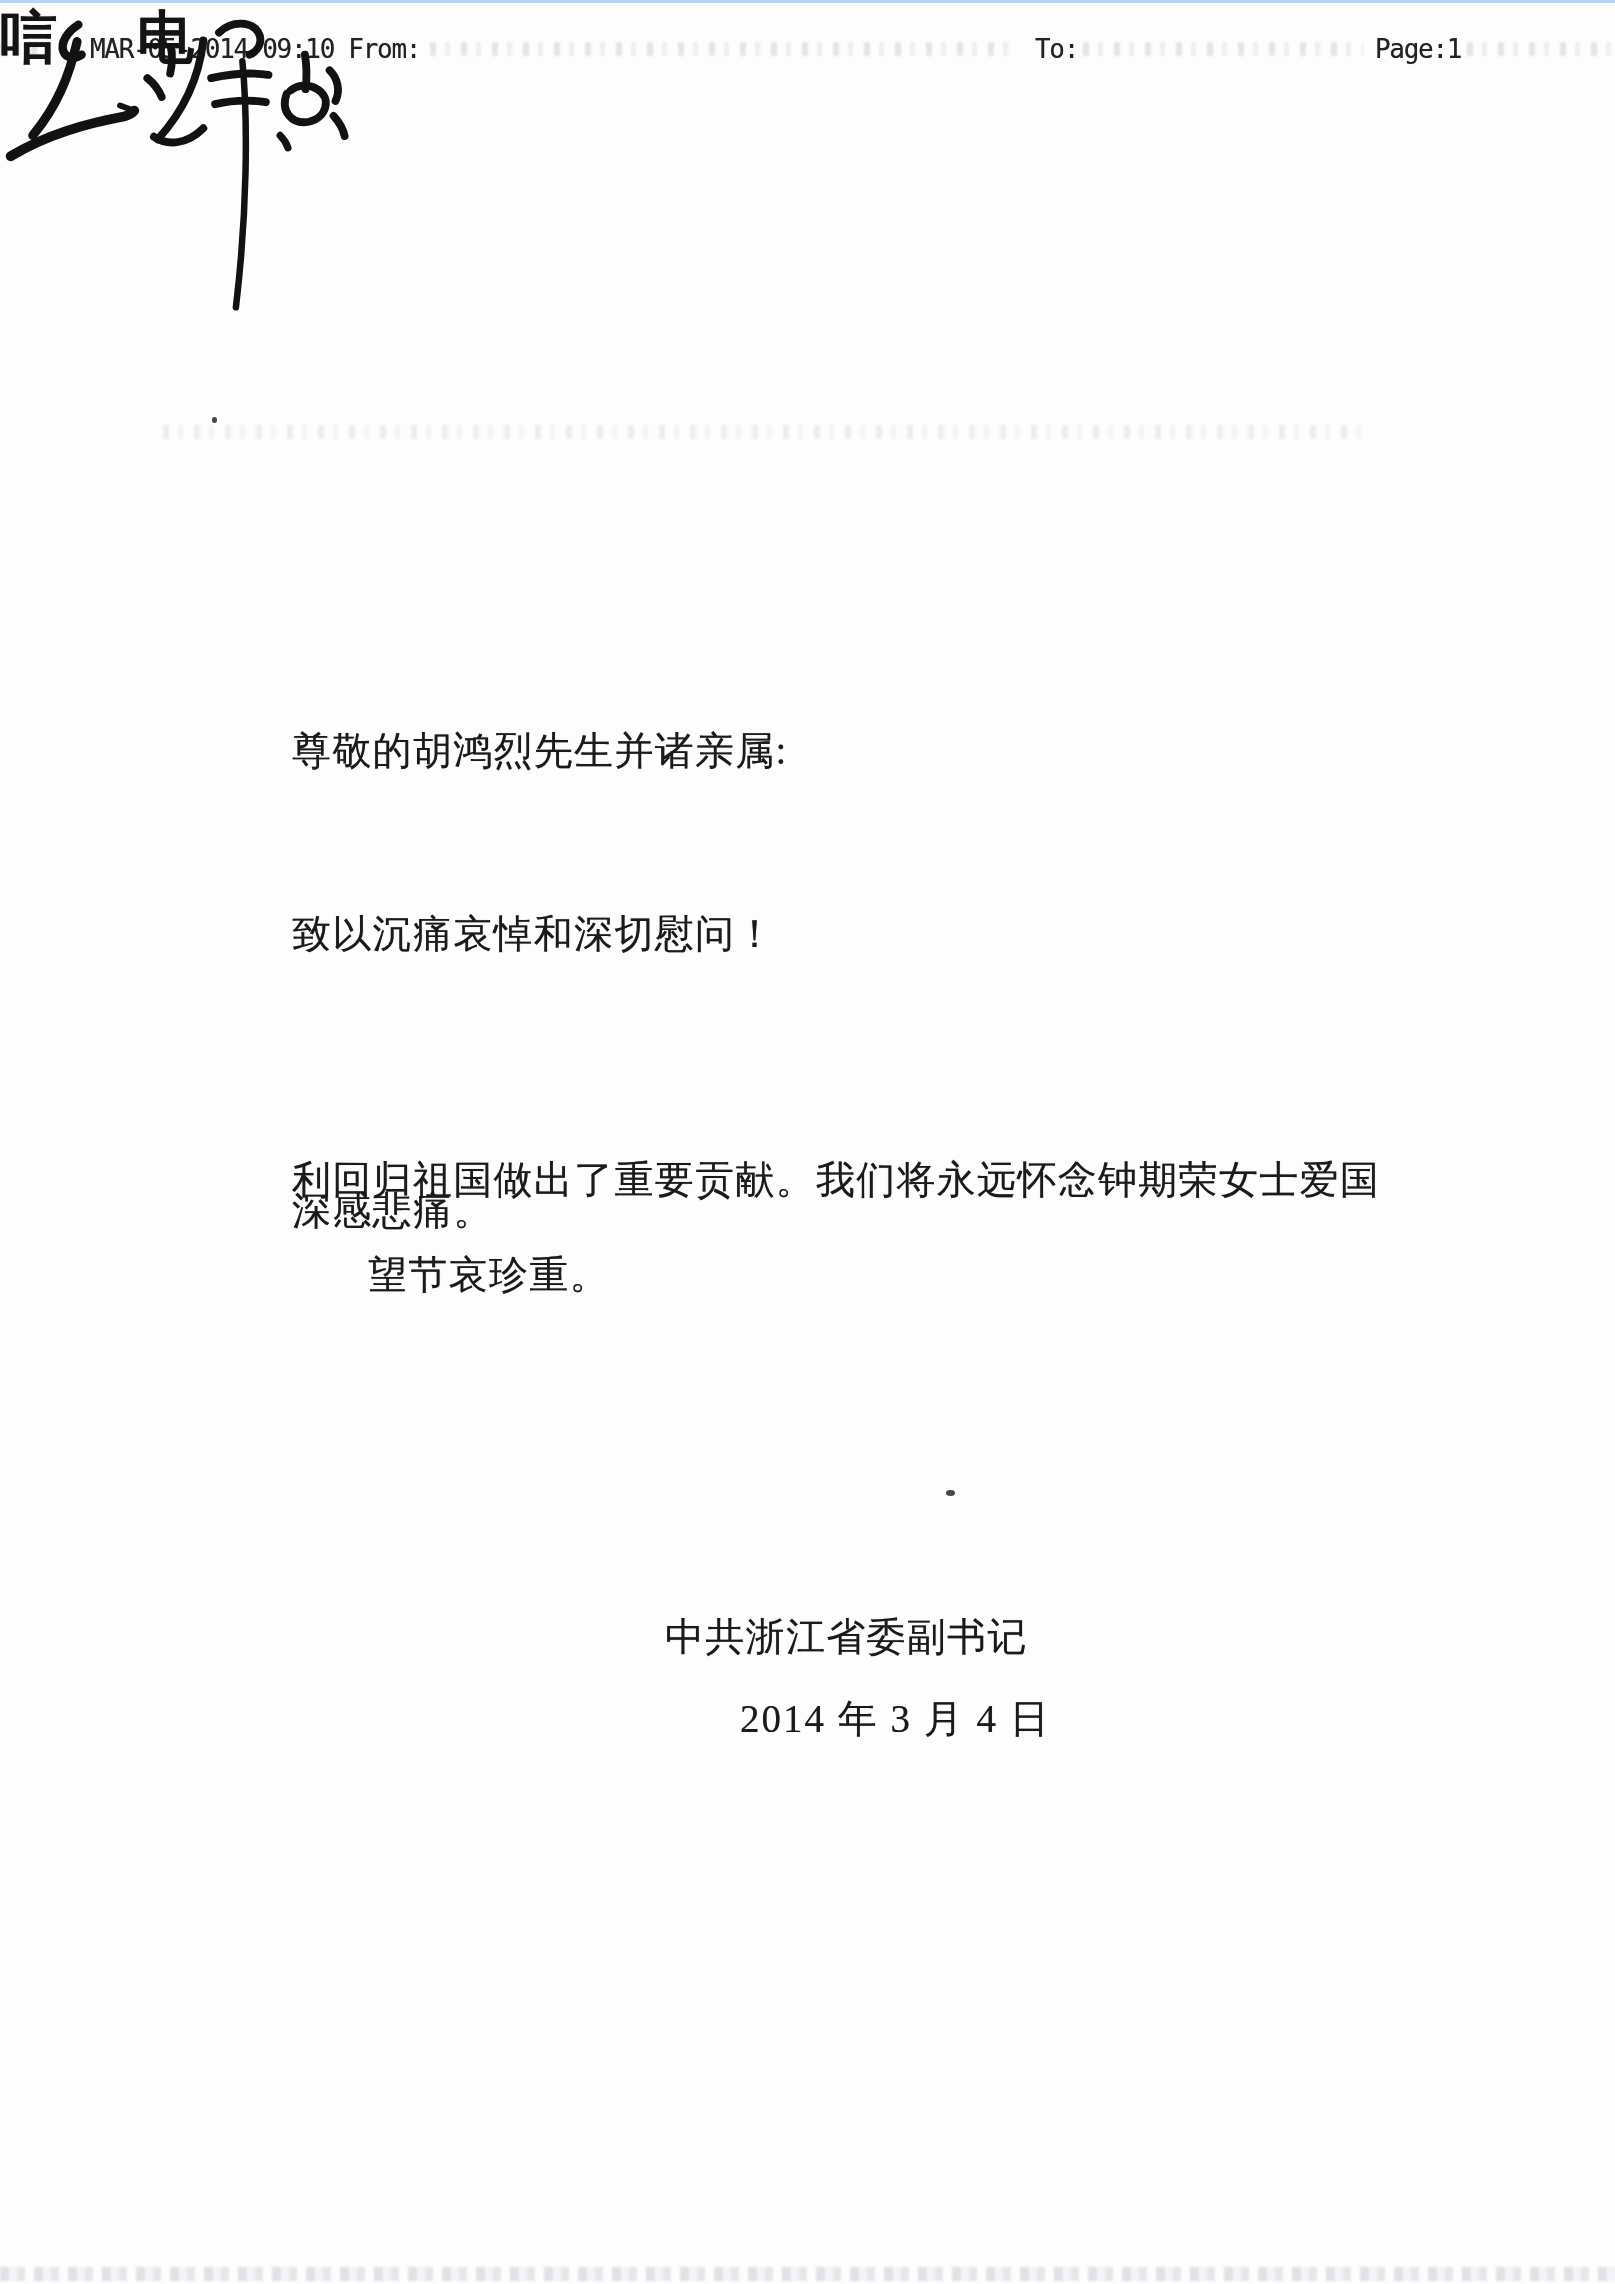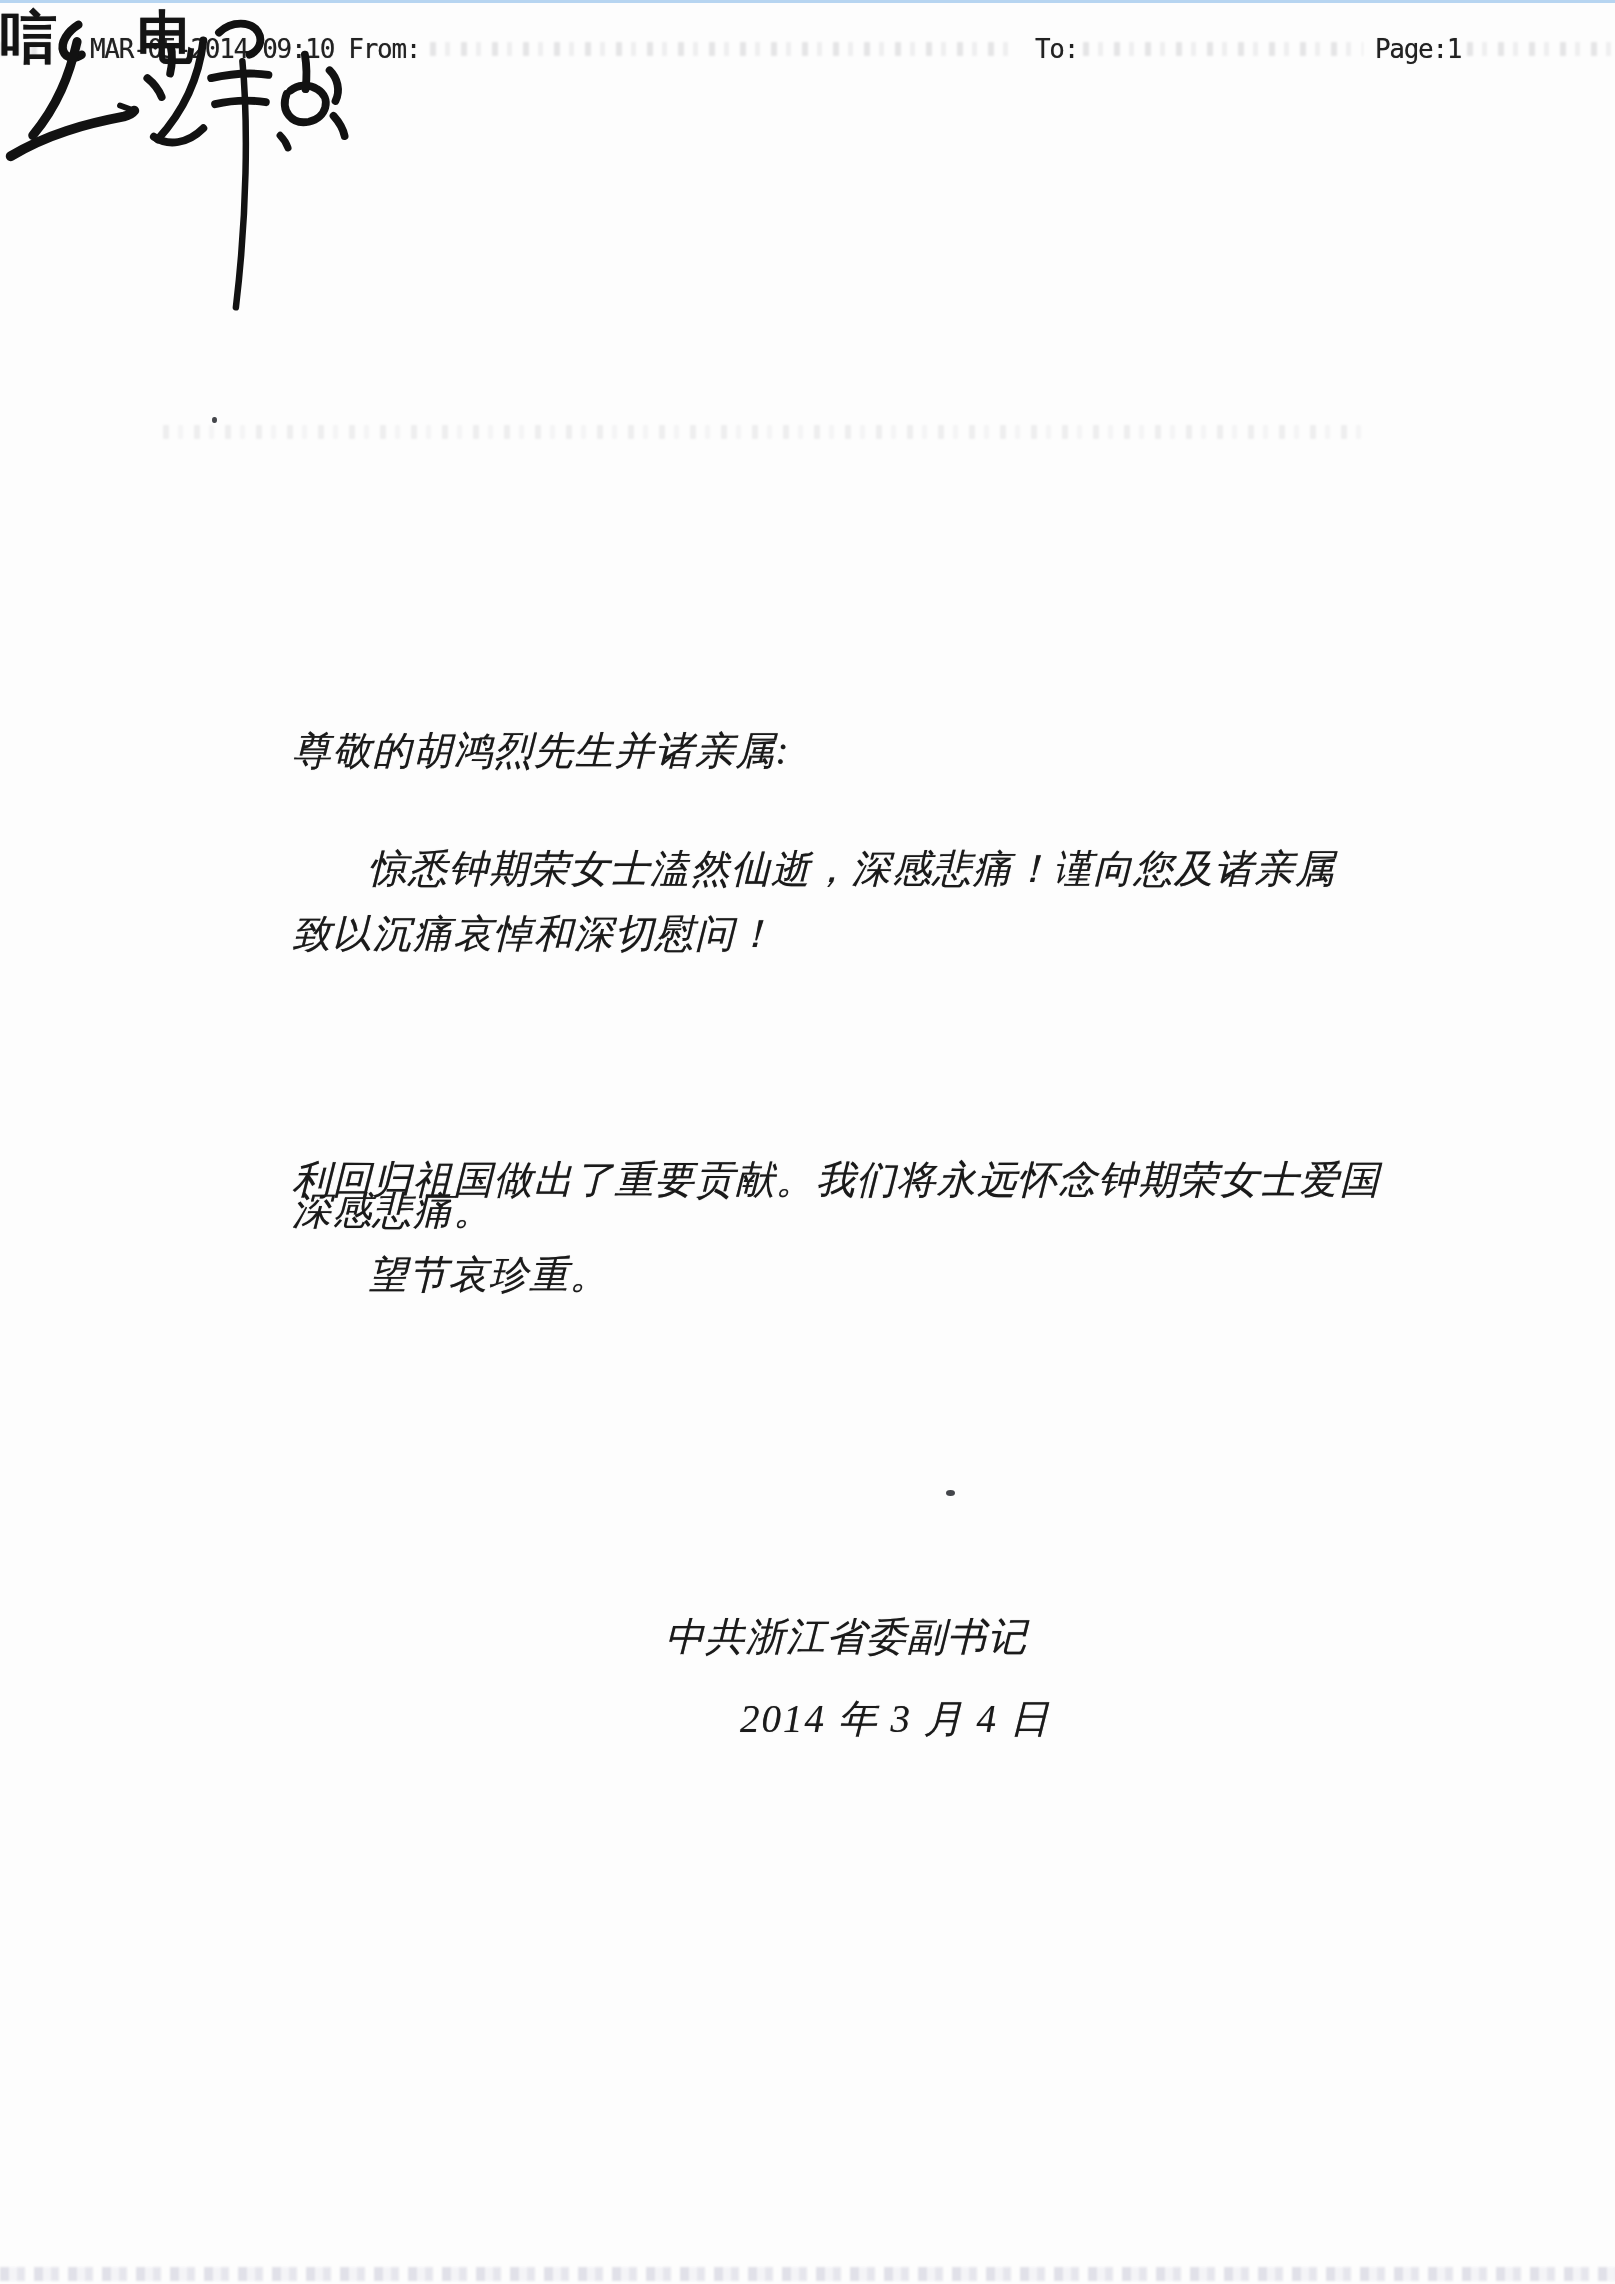--- a/index.html
+++ b/index.html
@@ -63,21 +63,20 @@
     text-shadow: 0 0 0.7px rgba(0,0,0,.6);
     white-space: pre;
   }
   .cn {
     position: absolute;
     font-size: 39px;
     letter-spacing: 1.3px;
     color: #1a1a1a;
     white-space: pre;
     text-shadow: 0 0 0.7px rgba(0,0,0,.55);
-    font-style: italic;
   }
   .sig-svg { position: absolute; left: 1650; top: 2340; }
   .sig-svg path {
     fill: none;
     stroke: #121212;
     stroke-linecap: round;
     stroke-linejoin: round;
   }
 </style>
 </head>
@@ -101,21 +100,20 @@
   <div class="dot" style="left:212px; top:417px; width:4.6px; height:5.9px"></div>
   <div class="dot" style="left:946px; top:1490px; width:8.5px; height:5.9px"></div>
 
   <h1 class="title" style="margin:0">
     <span>唁</span>
     <span>电</span>
   </h1>
 
   <div class="cn" style="left:292px; top:724px">尊敬的胡鸿烈先生并诸亲属:</div>
 
-  <div class="cn" style="left:368px; top:842px">惊悉钟期荣女士溘然仙逝，深感悲痛！谨向您及诸亲属</div>
   <div class="cn" style="left:292px; top:907px">致以沉痛哀悼和深切慰问！</div>
   <div class="cn" style="left:292px; top:1153px">利回归祖国做出了重要贡献。我们将永远怀念钟期荣女士爱国</div>
   <div class="cn" style="left:292px; top:1184px">深感悲痛。</div>
   <div class="cn" style="left:368px; top:1248px">望节哀珍重。</div>
 
   <div class="cn" style="left:665px; top:1610px">中共浙江省委副书记</div>
   <div class="cn" style="left:740px; top:1692px; letter-spacing:2px">2014 年 3 月 4 日</div>
 
   <svg class="sig-svg" width="352" height="319" viewBox="0 0 540 490">
 

